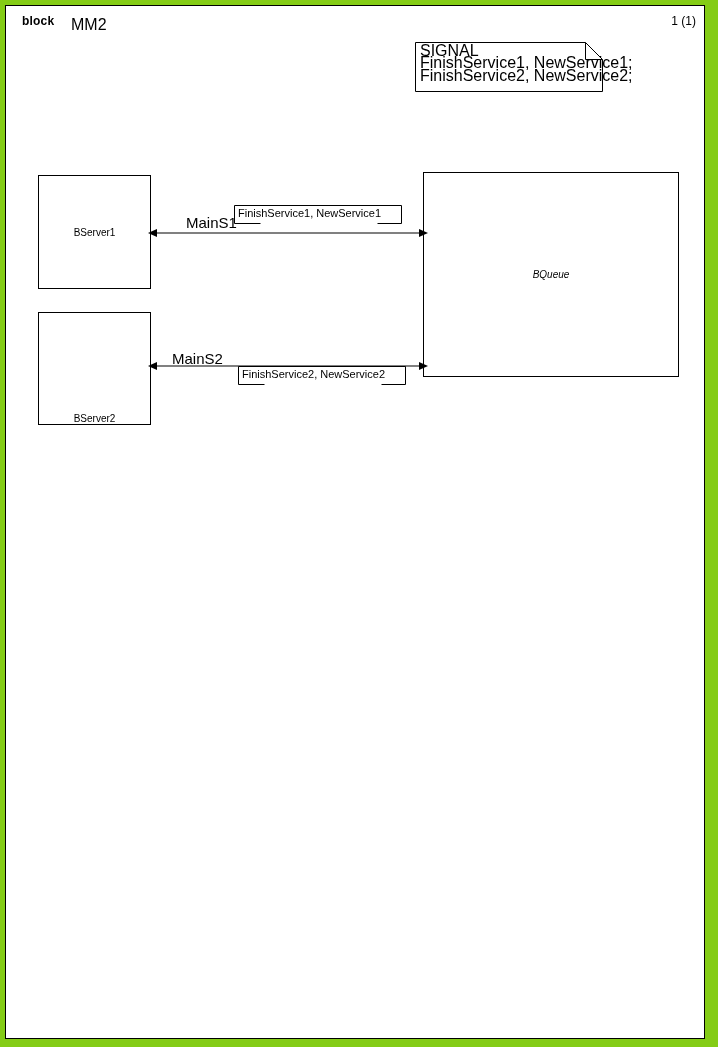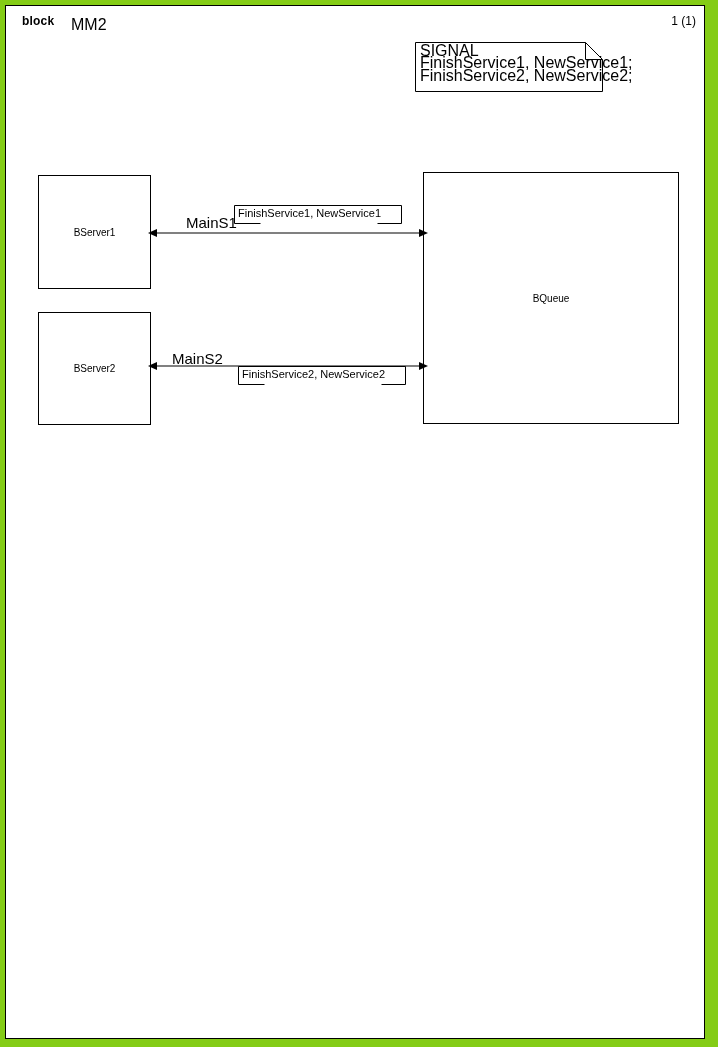--- a/index.html
+++ b/index.html
@@ -94,22 +94,22 @@
     display: flex;
     align-items: center;
     justify-content: center;
   }
   .block-box .block-label {
     font-size: 10px;
     color: #000000;
     white-space: nowrap;
   }
   #block-bserver1 { left: 38px; top: 175px; width: 113px; height: 114px; }
-  #block-bserver2 { left: 38px; top: 312px; width: 113px; height: 113px; }
-  #block-bqueue   { left: 423px; top: 172px; width: 256px; height: 252px; }
+  #block-bserver2 { left: 38px; top: 312px; width: 113px; height: 113px; align-items: flex-end; }
+  #block-bqueue   { left: 423px; top: 172px; width: 256px; height: 205px; font-style: italic; }
 
   
   .channel {
     position: absolute;
     height: 12px;
   }
   .channel svg { display: block; }
   #channel-1 { left: 148px; top: 227px; width: 280px; }
   #channel-2 { left: 148px; top: 360px; width: 280px; }
 

